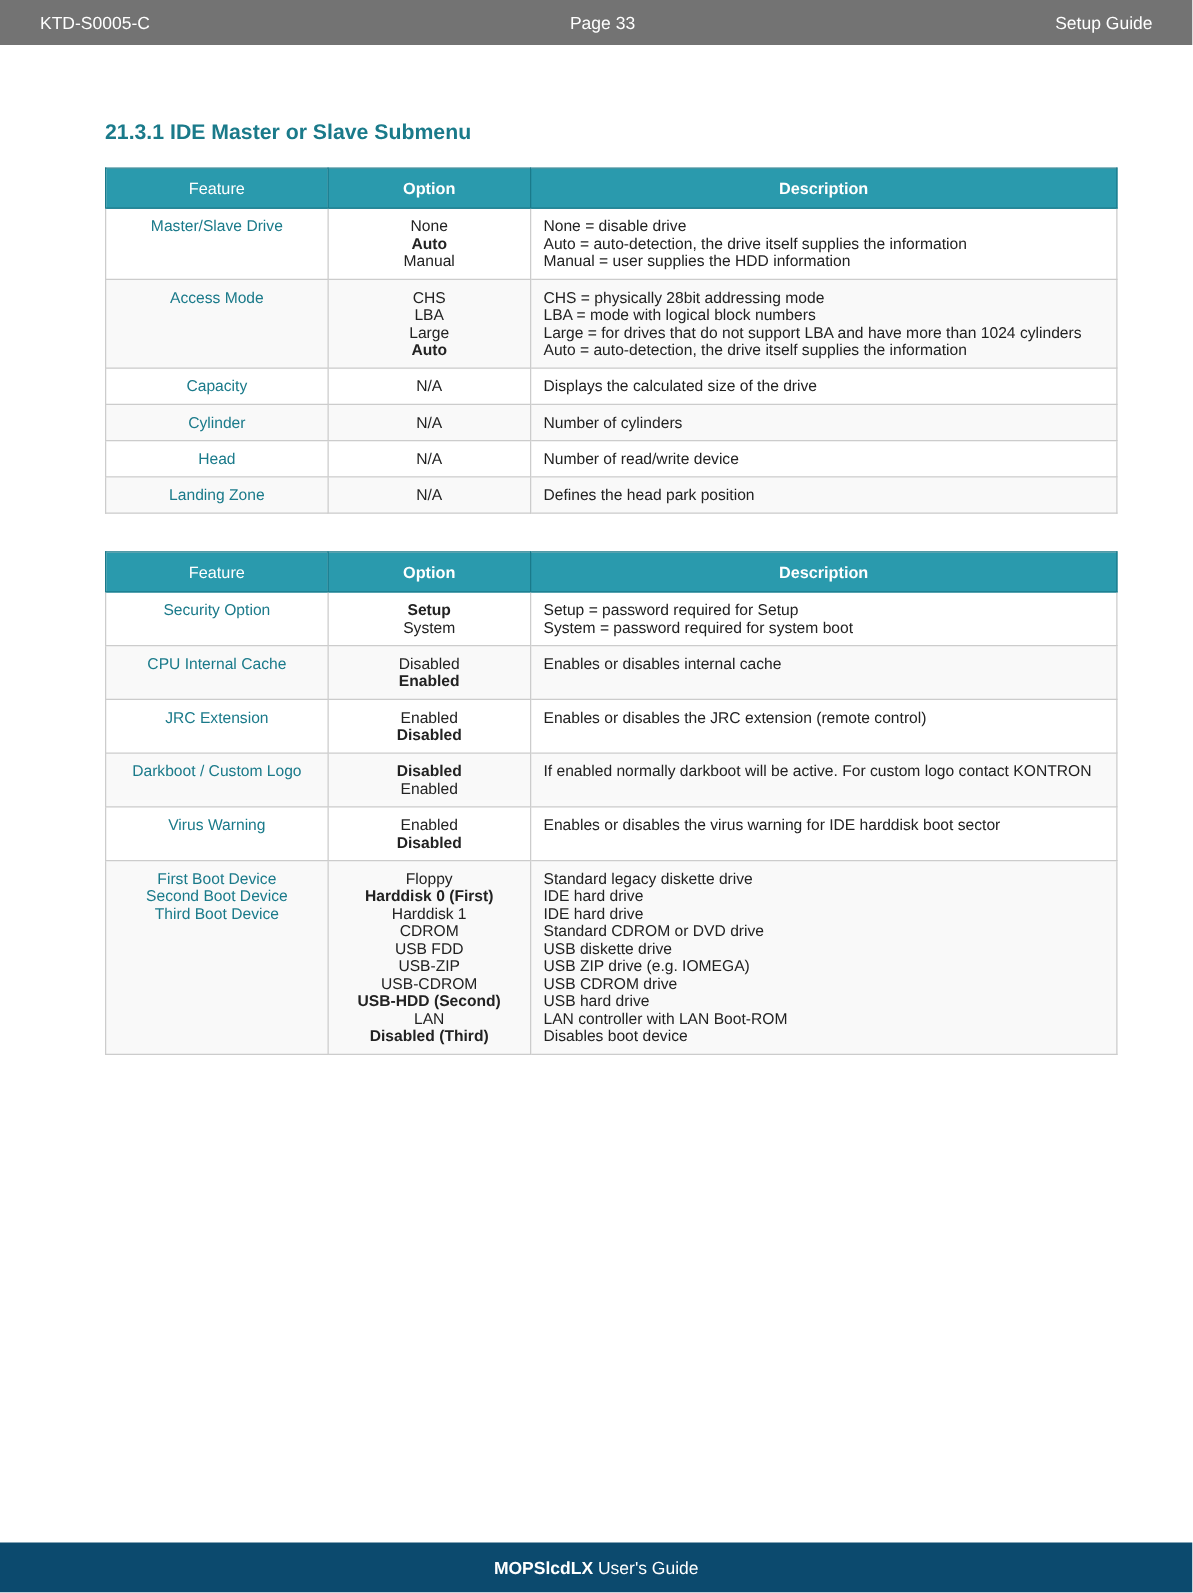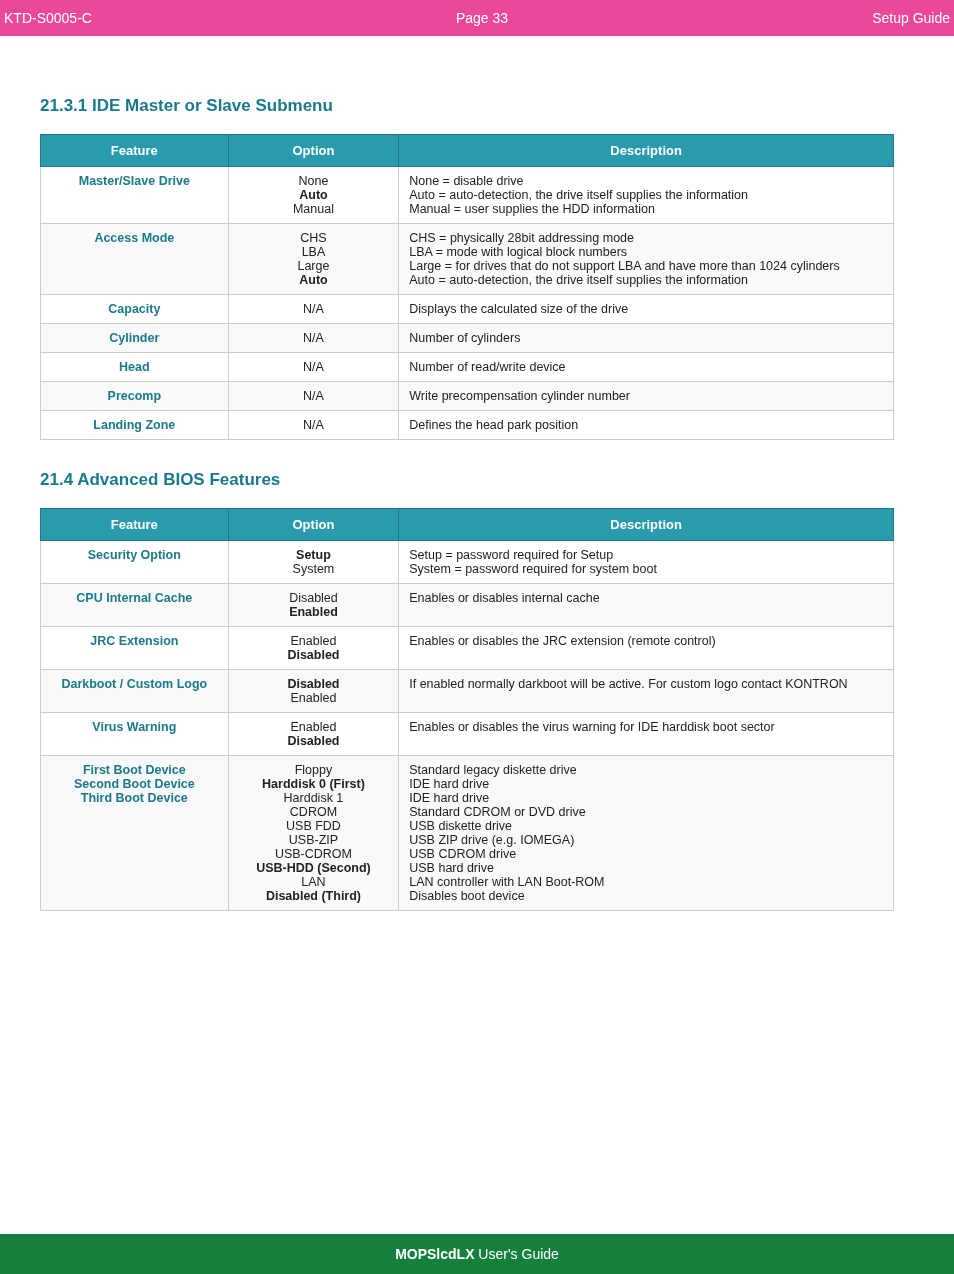--- a/index.html
+++ b/index.html
@@ -8,32 +8,32 @@
       font-size: 13px;
       background: #fff;
       color: #222;
       width: 954px;
       min-height: 1274px;
       position: relative;
     }
 
     
     .header-bar {
-      background: #ec4899;
+      background: #737373;
       color: #fff;
       display: flex;
       justify-content: space-between;
       align-items: center;
-      padding: 10px 4px;
+      padding: 10px 32px;
       font-size: 14px;
     }
 
     
     .content {
-      padding: 30px 60px 80px 40px;
+      padding: 30px 60px 80px 84px;
     }
 
     
     .section-title {
       color: #1a7a8a;
       font-size: 17px;
       font-weight: bold;
       margin-bottom: 18px;
       margin-top: 30px;
     }
@@ -57,36 +57,36 @@
       padding: 7px 10px;
       border: 1px solid #ccc;
       vertical-align: top;
       font-size: 12.5px;
     }
     .data-table tr:nth-child(even) td {
       background: #f9f9f9;
     }
     .feature-cell {
       color: #1a7a8a;
-      font-weight: bold;
+      font-weight: normal;
       text-align: center;
       width: 22%;
     }
     .option-cell {
       text-align: center;
       width: 20%;
     }
     .desc-cell {
       width: 58%;
     }
     .bold { font-weight: bold; }
 
     
     .footer-bar {
-      background: #15803d;
+      background: #0c4a6e;
       color: #fff;
       text-align: center;
       padding: 12px 20px;
       font-size: 14px;
       position: absolute;
       bottom: 0;
       left: 0;
       right: 0;
     }
     .footer-bar span.bold {
@@ -134,33 +134,27 @@
       <td class="feature-cell">Cylinder</td>
       <td class="option-cell">N/A</td>
       <td class="desc-cell">Number of cylinders</td>
     </tr>
         <tr>
       <td class="feature-cell">Head</td>
       <td class="option-cell">N/A</td>
       <td class="desc-cell">Number of read/write device</td>
     </tr>
         <tr>
-      <td class="feature-cell">Precomp</td>
-      <td class="option-cell">N/A</td>
-      <td class="desc-cell">Write precompensation cylinder number</td>
-    </tr>
-        <tr>
       <td class="feature-cell">Landing Zone</td>
       <td class="option-cell">N/A</td>
       <td class="desc-cell">Defines the head park position</td>
     </tr>
       </tbody>
   </table>
 
-  <div class="section-title">21.4   Advanced BIOS Features</div>
 
   <table class="data-table">
     <thead>
       <tr>
         <th class="feature-cell">Feature</th>
         <th class="option-cell">Option</th>
         <th class="desc-cell">Description</th>
       </tr>
     </thead>
     <tbody id="section2-tbody">

